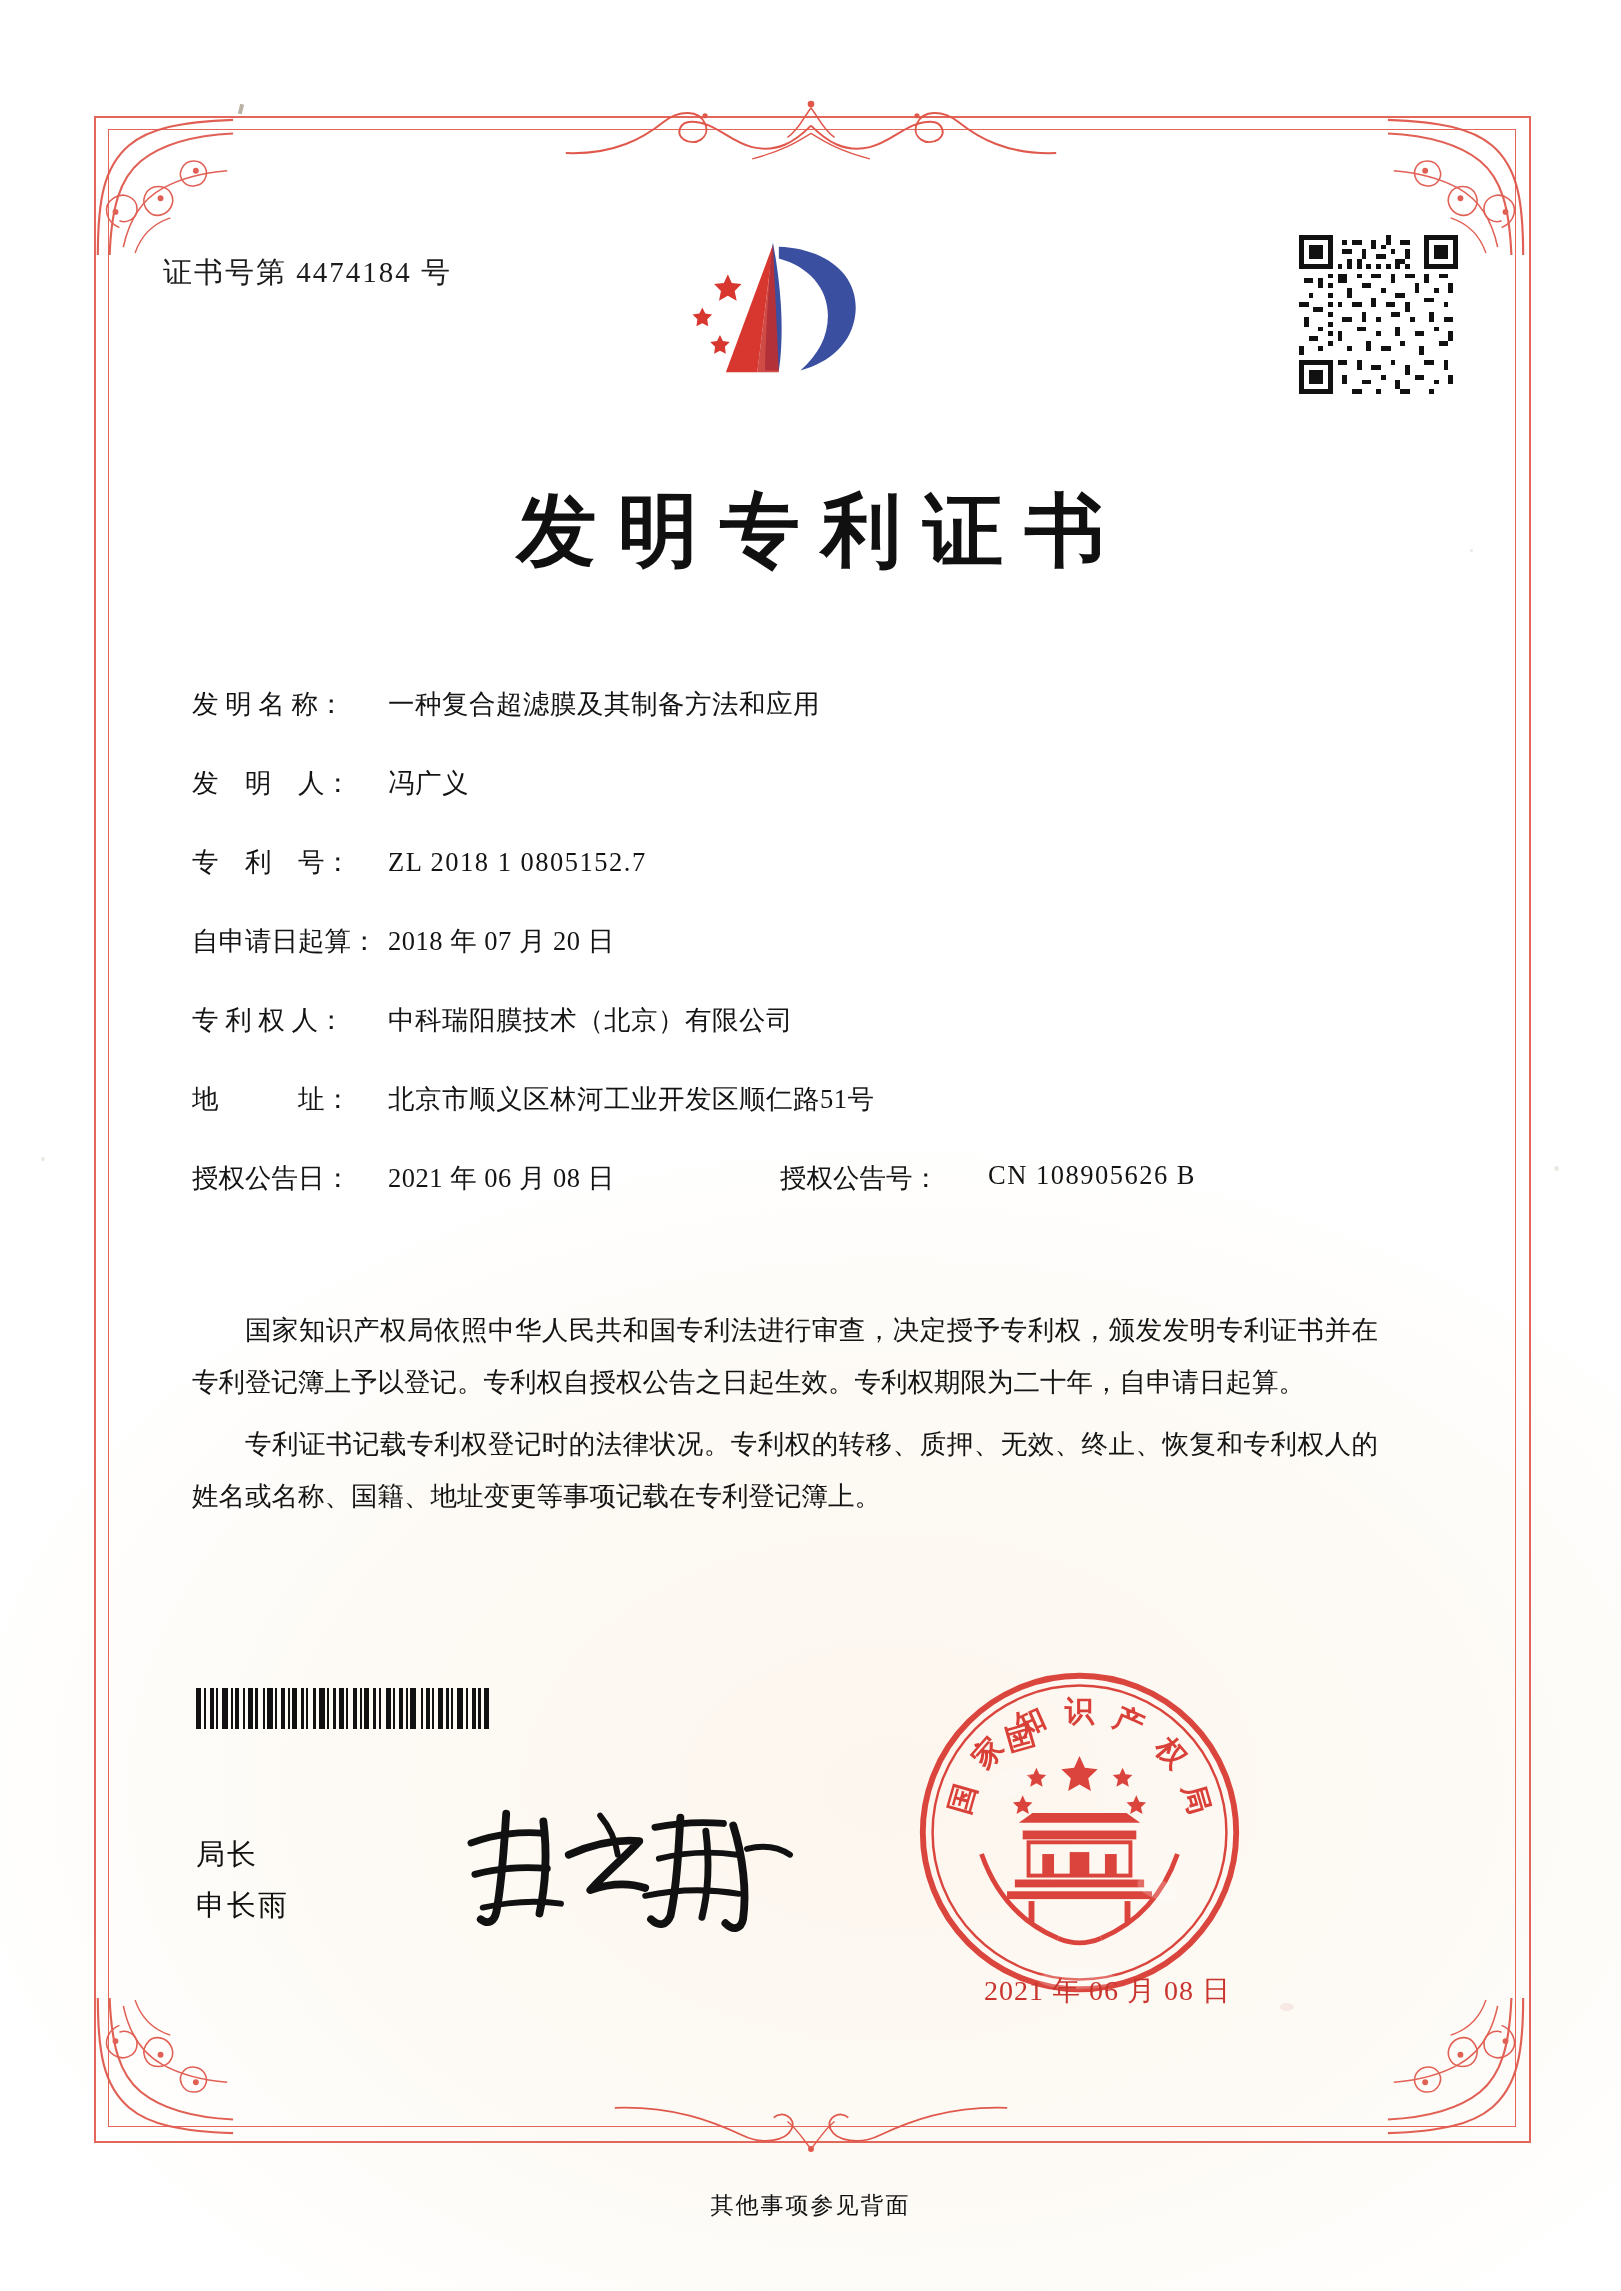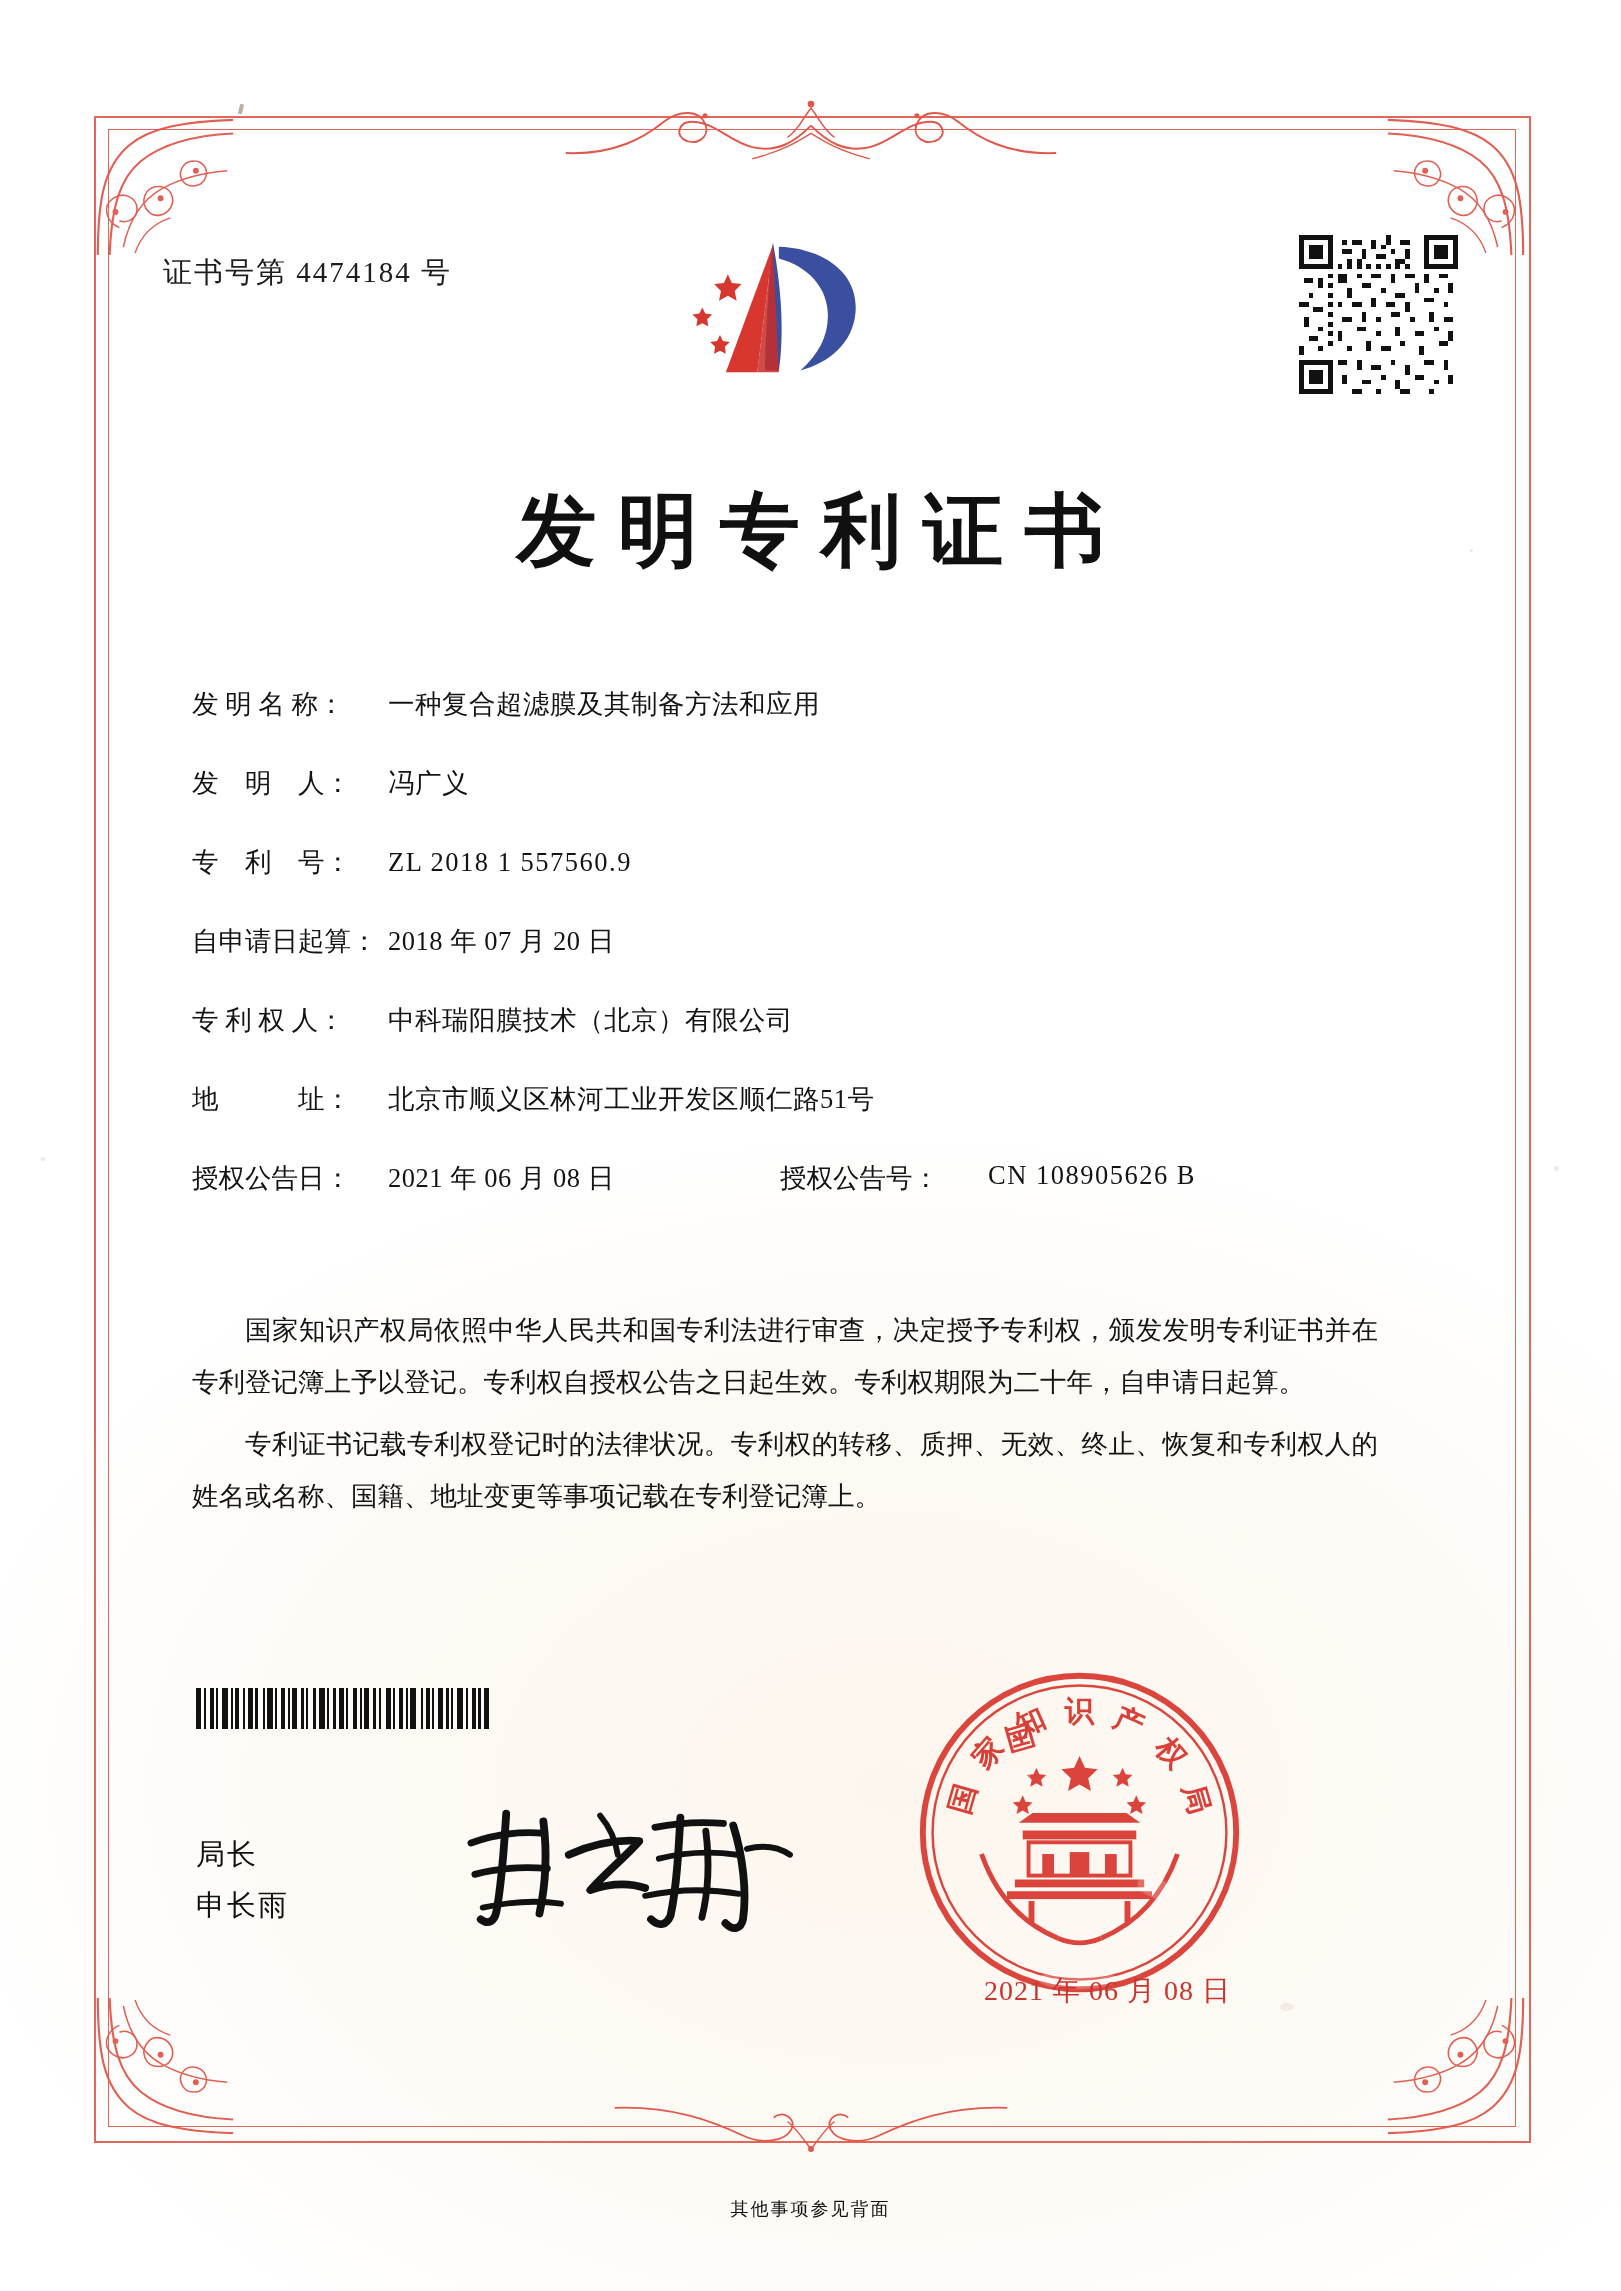--- a/index.html
+++ b/index.html
@@ -249,21 +249,21 @@
     text-align: center;
     font-size: 27.4px;
     color: #111;
     letter-spacing: 1px;
   }
   .back-note {
     position: absolute;
     left: 0; right: 0;
     bottom: 71px;
     text-align: center;
-    font-size: 18px;
+    font-size: 23px;
     color: #111;
     letter-spacing: 2px;
   }
 
   
   .speck { position:absolute; background:#d9d2c9; opacity:.5; border-radius:50%; }
 </style>
 </head>
 <body>
 
@@ -505,21 +505,21 @@
     <div class="field-row">
       <span class="field-label">发 明 名 称：</span>
       <span class="field-value">一种复合超滤膜及其制备方法和应用</span>
     </div>
     <div class="field-row">
       <span class="field-label">发　明　人：</span>
       <span class="field-value">冯广义</span>
     </div>
     <div class="field-row">
       <span class="field-label">专　利　号：</span>
-      <span class="field-value mono-ish">ZL 2018 1 557560.9</span>
+      <span class="field-value mono-ish">ZL 2018 1 0805152.7</span>
     </div>
     <div class="field-row">
       <span class="field-label">自申请日起算：</span>
       <span class="field-value">2018 年 07 月 20 日</span>
     </div>
     <div class="field-row">
       <span class="field-label">专 利 权 人：</span>
       <span class="field-value">中科瑞阳膜技术（北京）有限公司</span>
     </div>
     <div class="field-row">

